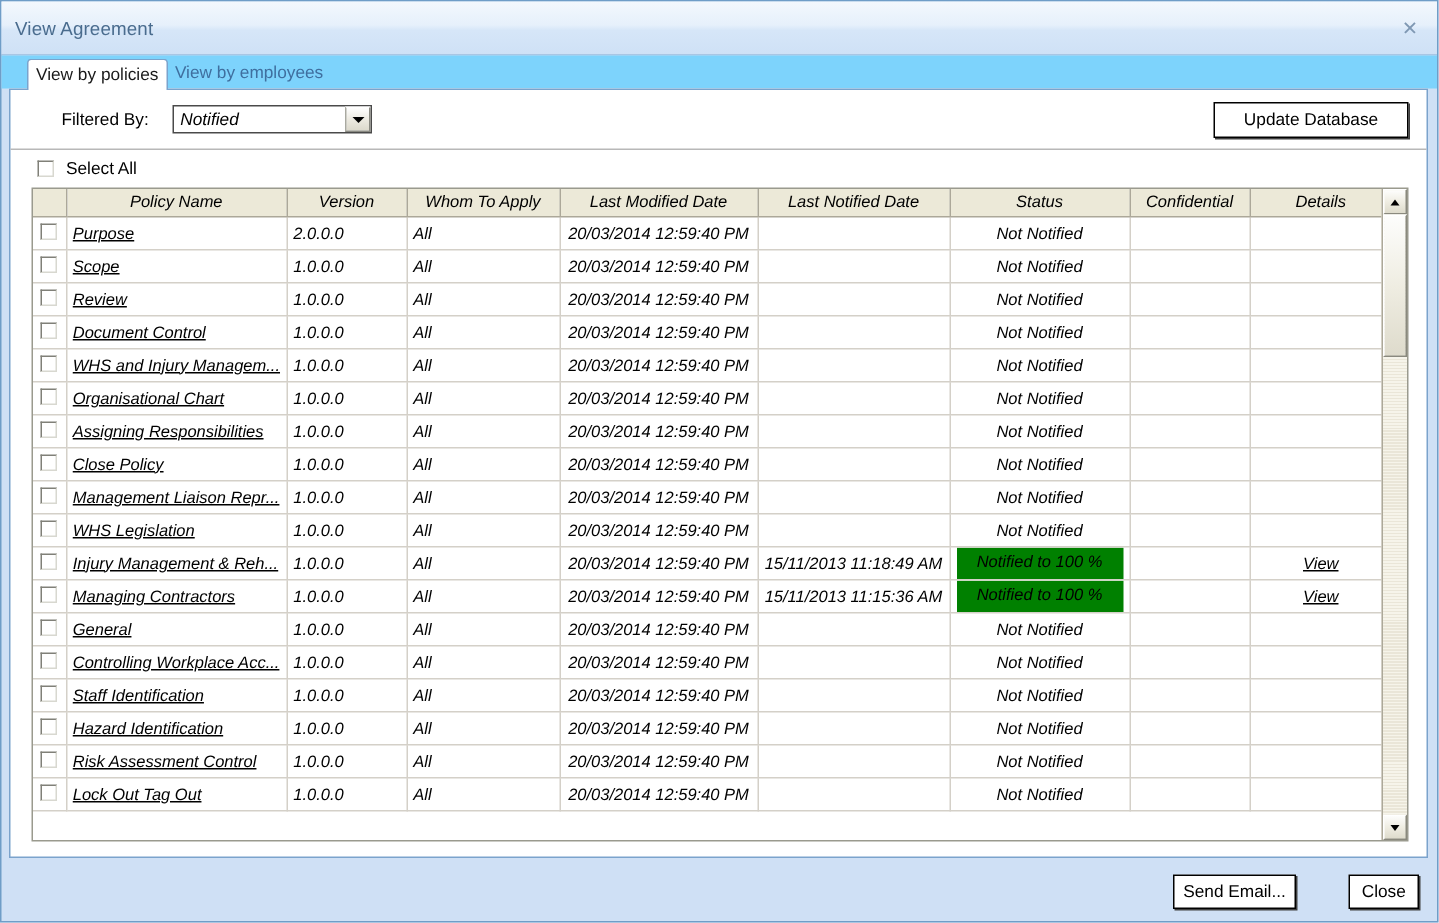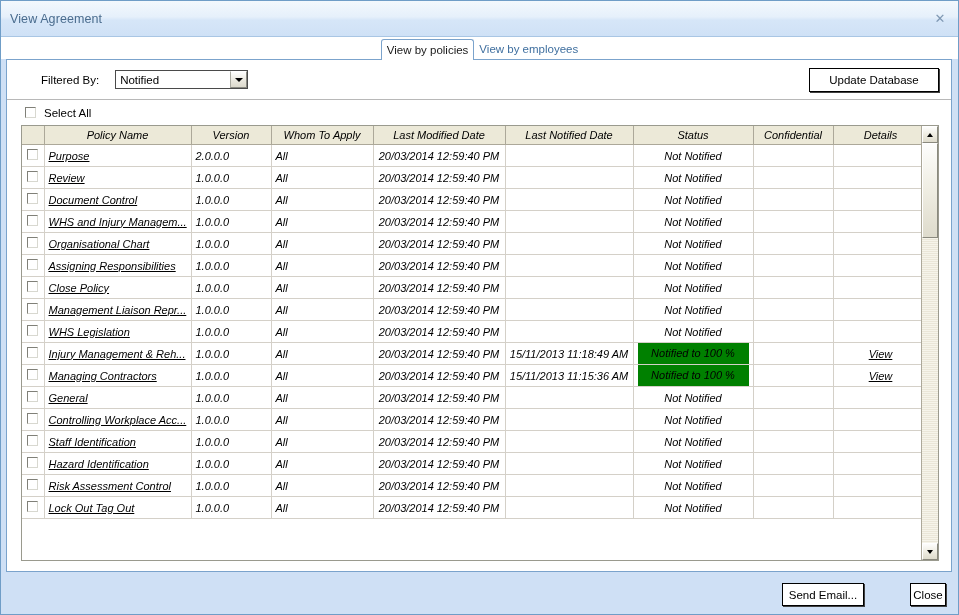--- a/index.html
+++ b/index.html
@@ -58,27 +58,26 @@
     font-size: 13px;
     color: #7f98b3;
     font-family: "Liberation Sans", sans-serif;
     cursor: pointer;
   }
 
   
   .tabstrip {
     height: 22px;
     min-height: 22px;
-    background: #ffffff;
+    background: #7dd3fc;
     display: flex;
     align-items: flex-end;
-    padding-left: 5px;
-    box-sizing: border-box;
-    position: relative;
-    justify-content: center;
+    padding-left: 17px;
+    box-sizing: border-box;
+    position: relative;
   }
   .tab {
     height: 20px;
     line-height: 20px;
     padding: 0 5px;
     font-size: 11.5px;
     box-sizing: border-box;
     cursor: default;
     white-space: nowrap;
   }
@@ -134,20 +133,21 @@
   .combo {
     width: 133px;
     height: 19px;
     box-sizing: border-box;
     border: 1px solid #4a4a4a;
     background: #ffffff;
     display: flex;
     align-items: center;
     position: relative;
     cursor: default;
+    font-style: italic;
   }
   .combo-value {
     padding-left: 4px;
     font-size: 11.5px;
     color: #000;
     flex: 1;
     white-space: nowrap;
     overflow: hidden;
   }
   .combo-arrow {
@@ -360,21 +360,21 @@
     box-shadow: 1px 1px 0 0 #404040;
     font-size: 11.5px;
     font-family: "Liberation Sans", sans-serif;
     color: #000;
     display: flex;
     align-items: center;
     justify-content: center;
     cursor: default;
   }
   .btn-send { right: 94px; width: 82px; }
-  .btn-close { right: 12px; width: 36px; text-align: center; }
+  .btn-close { right: 12px; width: 47px; text-align: center; }
 </style>
 </head>
 <body>
 
 <div class="window">
 
   <div class="titlebar">
     <span class="title-text">View Agreement</span>
     <span class="close-btn">✕</span>
   </div>
@@ -438,20 +438,33 @@
                 <td class="c-lmd">20/03/2014 12:59:40 PM</td>
                 <td class="c-lnd"></td>
                 <td class="c-status">
                   <span class="status-plain">Not Notified</span>
                 </td>
                 <td class="c-conf"></td>
                 <td class="c-det"></td>
               </tr>
               <tr>
                 <td class="c-check"><span class="cb"></span></td>
+                <td class="c-name"><span class="link">Scope</span></td>
+                <td class="c-ver">1.0.0.0</td>
+                <td class="c-whom">All</td>
+                <td class="c-lmd">20/03/2014 12:59:40 PM</td>
+                <td class="c-lnd"></td>
+                <td class="c-status">
+                  <span class="status-plain">Not Notified</span>
+                </td>
+                <td class="c-conf"></td>
+                <td class="c-det"></td>
+              </tr>
+              <tr>
+                <td class="c-check"><span class="cb"></span></td>
                 <td class="c-name"><span class="link">Review</span></td>
                 <td class="c-ver">1.0.0.0</td>
                 <td class="c-whom">All</td>
                 <td class="c-lmd">20/03/2014 12:59:40 PM</td>
                 <td class="c-lnd"></td>
                 <td class="c-status">
                   <span class="status-plain">Not Notified</span>
                 </td>
                 <td class="c-conf"></td>
                 <td class="c-det"></td>

